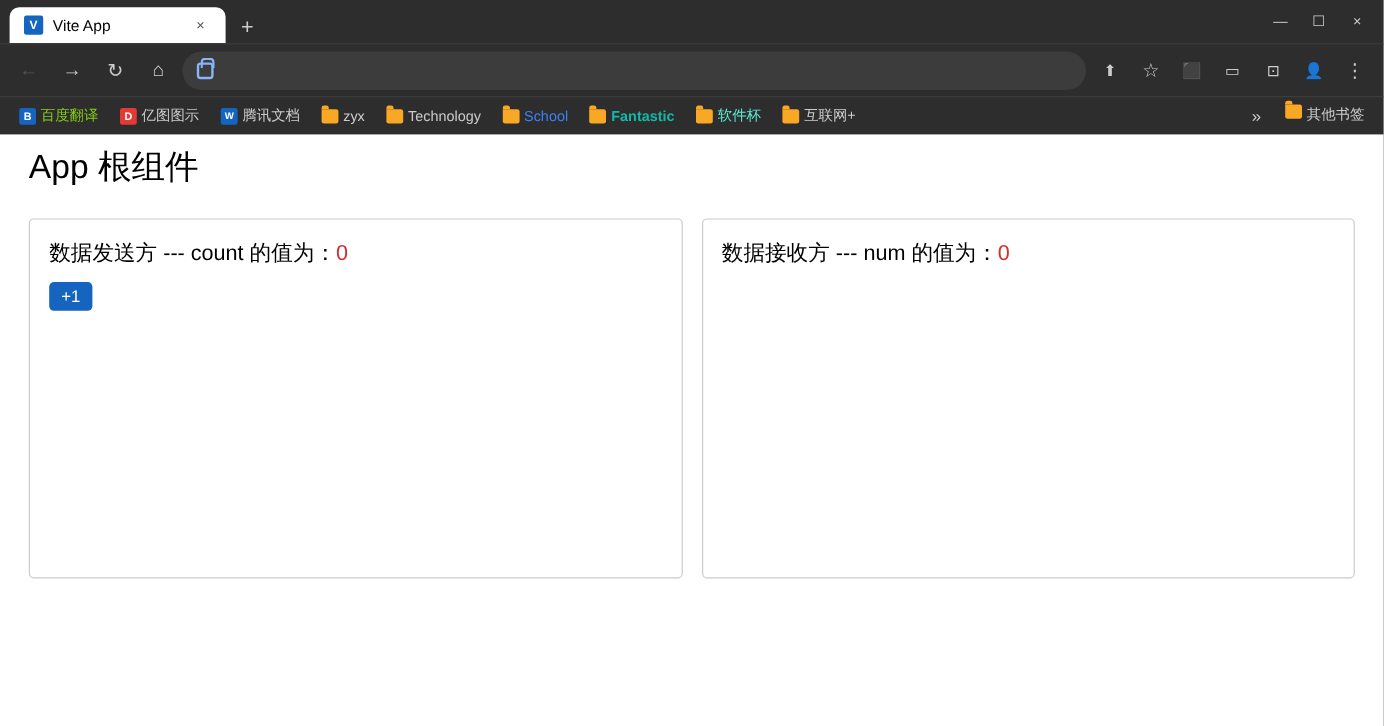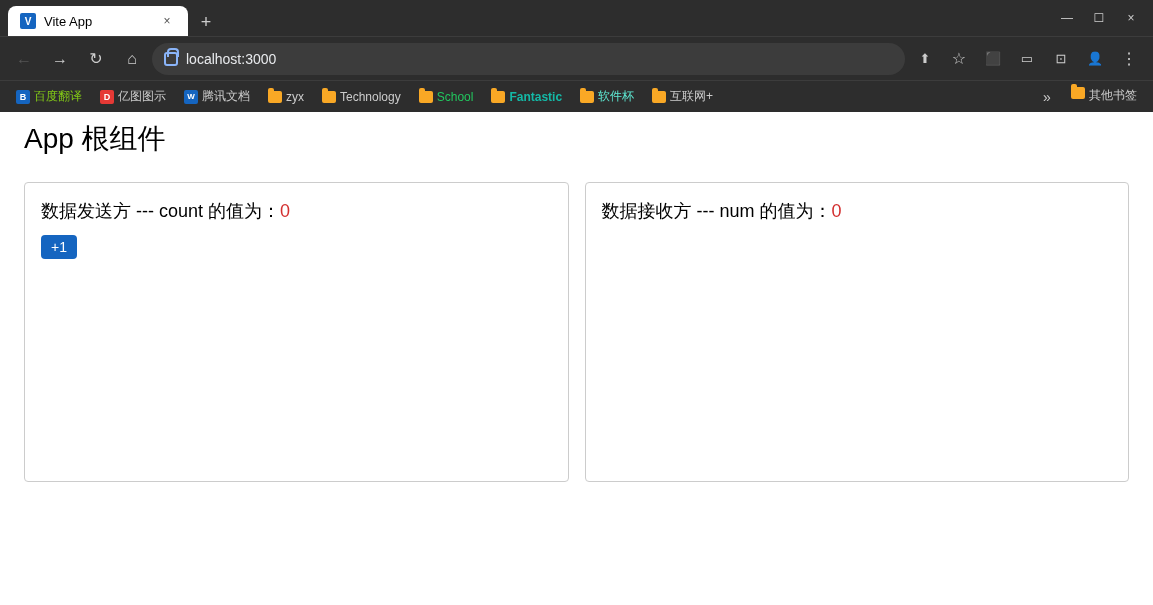--- a/index.html
+++ b/index.html
@@ -303,21 +303,20 @@
       <span>→</span>
     </div>
     <div class="toolbar-btn">
       <span>↻</span>
     </div>
     <div class="toolbar-btn">
       <span>⌂</span>
     </div>
     <div class="address-bar-container">
       <div class="address-bar-lock"></div>
-      <span class="address-bar-url">localhost:3000</span>
     </div>
     <div class="toolbar-right">
       <div class="toolbar-btn">
         <span style="font-size:13px;">⬆</span>
       </div>
       <div class="toolbar-btn">
         <span>☆</span>
       </div>
       <div class="toolbar-btn">
         <span style="font-size:13px;">⬛</span>
@@ -360,21 +359,21 @@
       <span style="font-size:12px;color:#ccc;">zyx</span>
     </div>
 
     <div class="bookmark-item">
       <div class="bookmark-folder"></div>
       <span style="font-size:12px;color:#ccc;">Technology</span>
     </div>
 
     <div class="bookmark-item">
       <div class="bookmark-folder"></div>
-      <span style="font-size:12px;color:#22c55e;">School</span>
+      <span style="font-size:12px;color:#3b82f6;">School</span>
     </div>
 
     <div class="bookmark-item">
       <div class="bookmark-folder"></div>
       <span style="font-size:12px;color:#14b8a6;font-weight:bold;">Fantastic</span>
     </div>
 
     <div class="bookmark-item">
       <div class="bookmark-folder"></div>
       <span style="font-size:12px;color:#5eead4;">软件杯</span>

